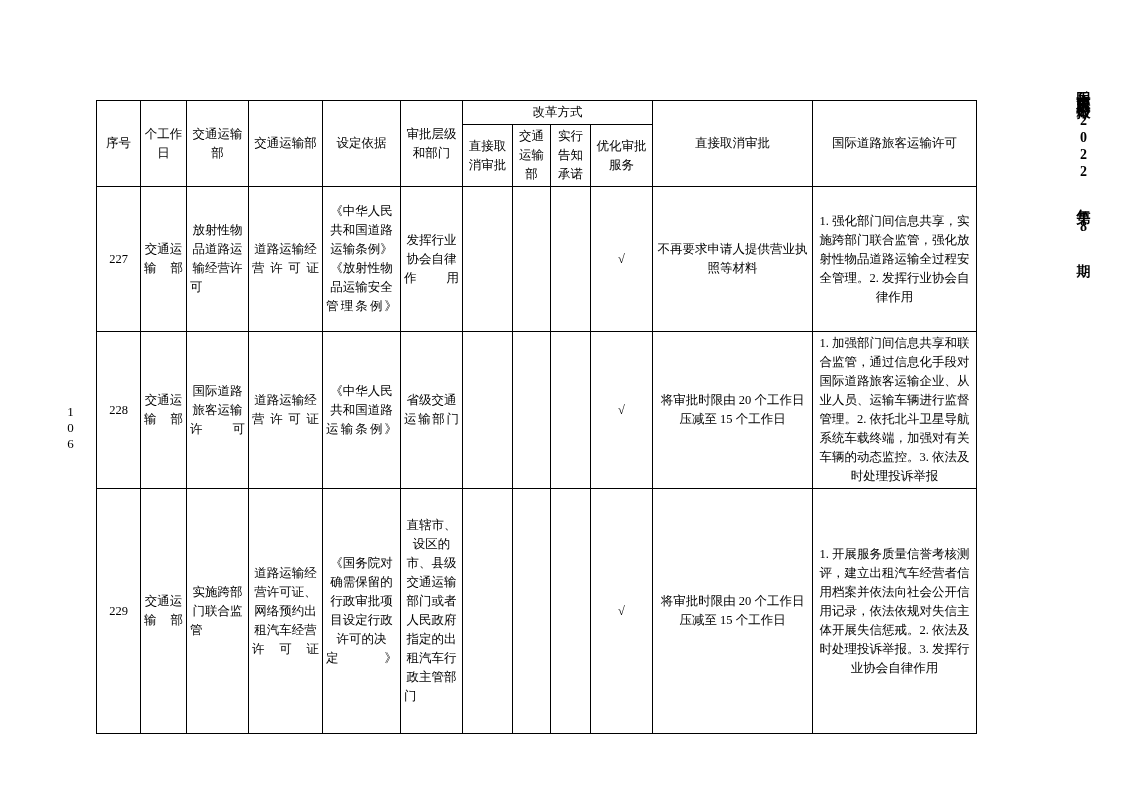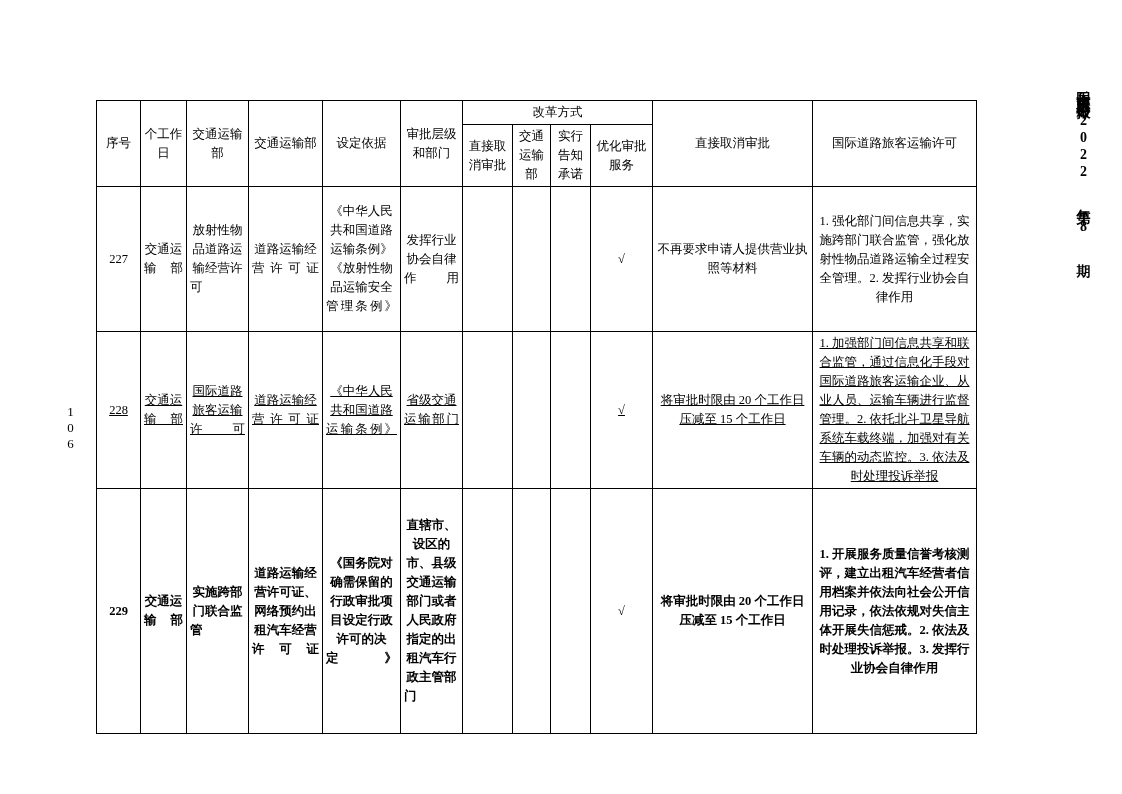--- a/index.html
+++ b/index.html
@@ -100,22 +100,22 @@
   td.center-narrow {
     text-align: justify;
     text-align-last: justify;
     padding: 4px 5px;
     line-height: 21px;
   }
   .check {
     font-size: 15px;
   }
   .row-227 td { height: 140px; }
-  .row-228 td { height: 120px; text-decoration: underline; }
-  .row-229 td { height: 240px; font-weight: bold; }
+  .row-228 td { height: 120px; }
+  .row-229 td { height: 240px; }
   .vert-stretch {
     text-align: justify;
     text-align-last: justify;
     line-height: 21px;
     padding: 6px 8px;
   }
 </style>
 </head>
 <body>
 

